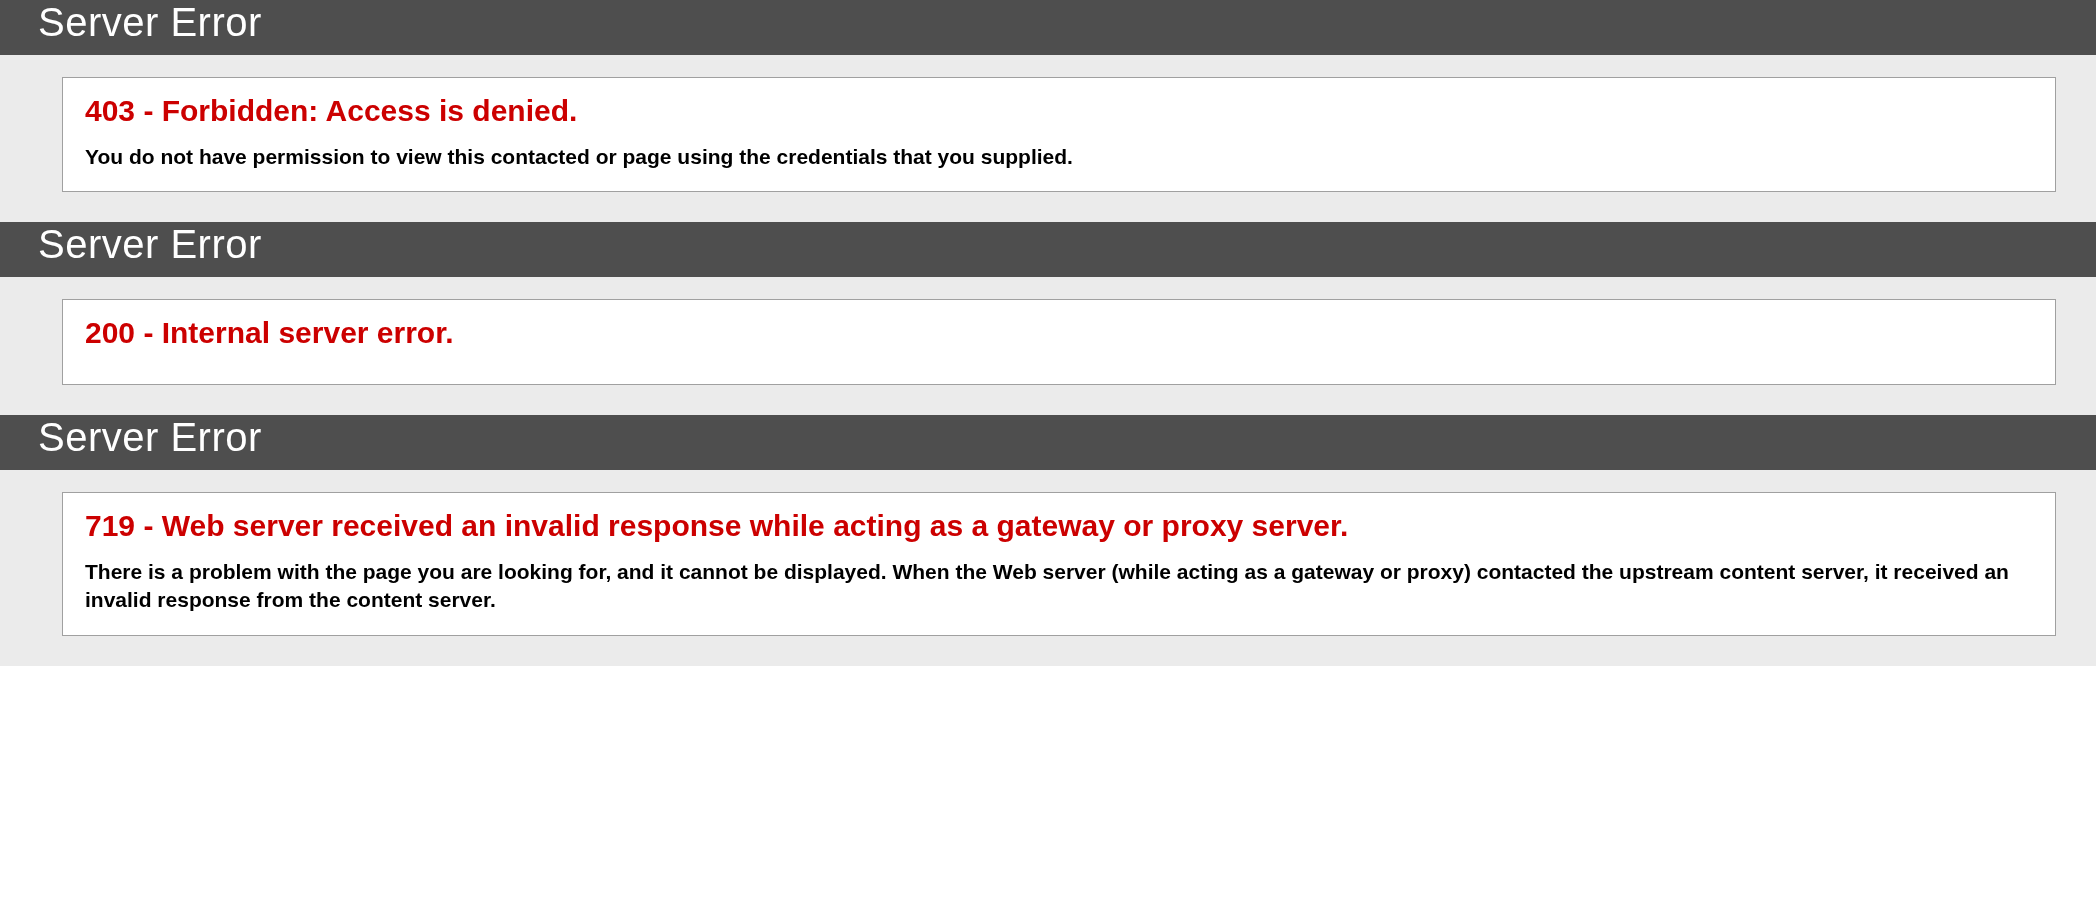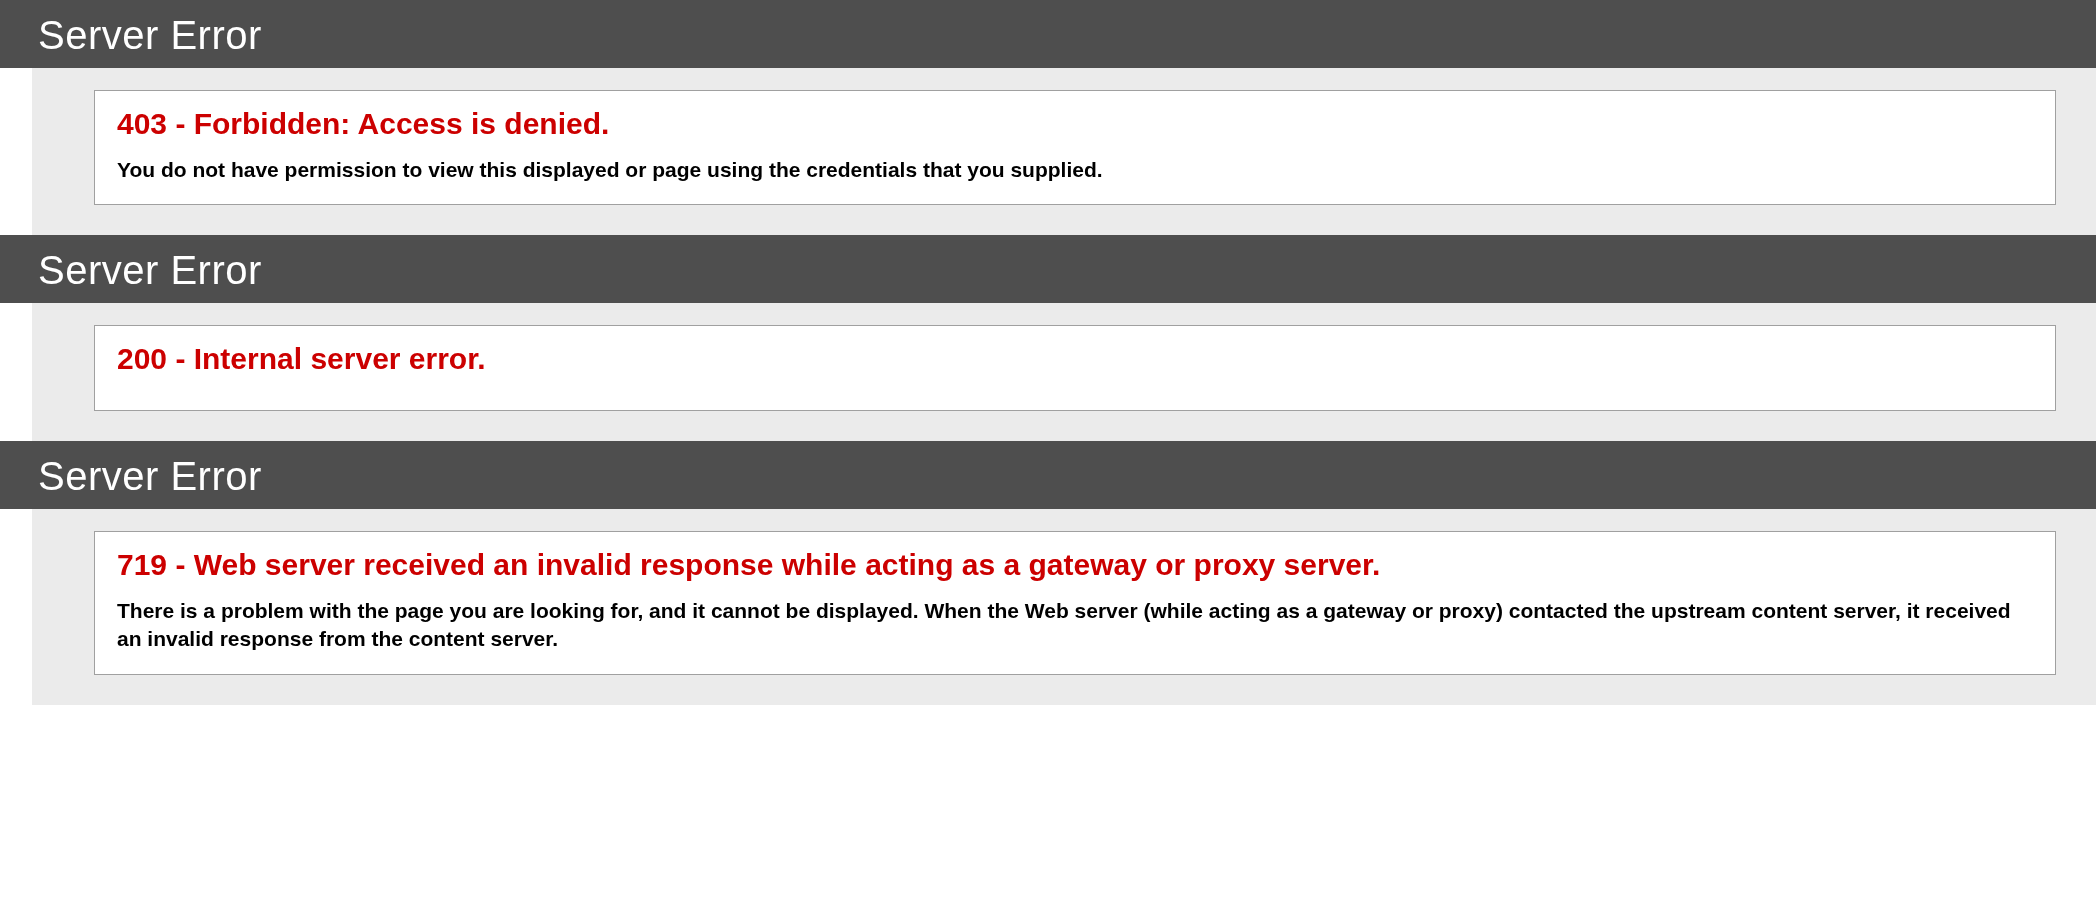--- a/index.html
+++ b/index.html
@@ -11,29 +11,28 @@
       font-family: "Trebuchet MS", "Lucida Grande", Verdana, Arial, sans-serif;
       background: #ffffff;
       width: 2096px;
     }
     .error-block {
       width: 100%;
     }
     .header-bar {
       background: #4e4e4e;
       color: #ffffff;
-      padding: 13px 0 10px 38px;
+      padding: 0 0 10px 38px;
       font-size: 40px;
       font-weight: normal;
       letter-spacing: 0.5px;
     }
     .body-area {
       background: #ebebeb;
       padding: 22px 40px 30px 62px;
-      margin-left: 32px;
     }
     .message-box {
       background: #ffffff;
       border: 1px solid #a0a0a0;
       padding: 16px 22px 20px 22px;
     }
     .error-heading {
       color: #cc0000;
       font-size: 30px;
       font-weight: bold;
@@ -48,21 +47,21 @@
     }
   </style>
 </head>
 <body>
 
 <div class="error-block">
   <div class="header-bar">Server Error</div>
   <div class="body-area">
     <div class="message-box">
       <div class="error-heading">403 - Forbidden: Access is denied.</div>
-      <div class="error-description">You do not have permission to view this displayed or page using the credentials that you supplied.</div>
+      <div class="error-description">You do not have permission to view this contacted or page using the credentials that you supplied.</div>
     </div>
   </div>
 </div>
 
 <div class="error-block">
   <div class="header-bar">Server Error</div>
   <div class="body-area">
     <div class="message-box">
       <div class="error-heading">200 - Internal server error.</div>
     </div>

